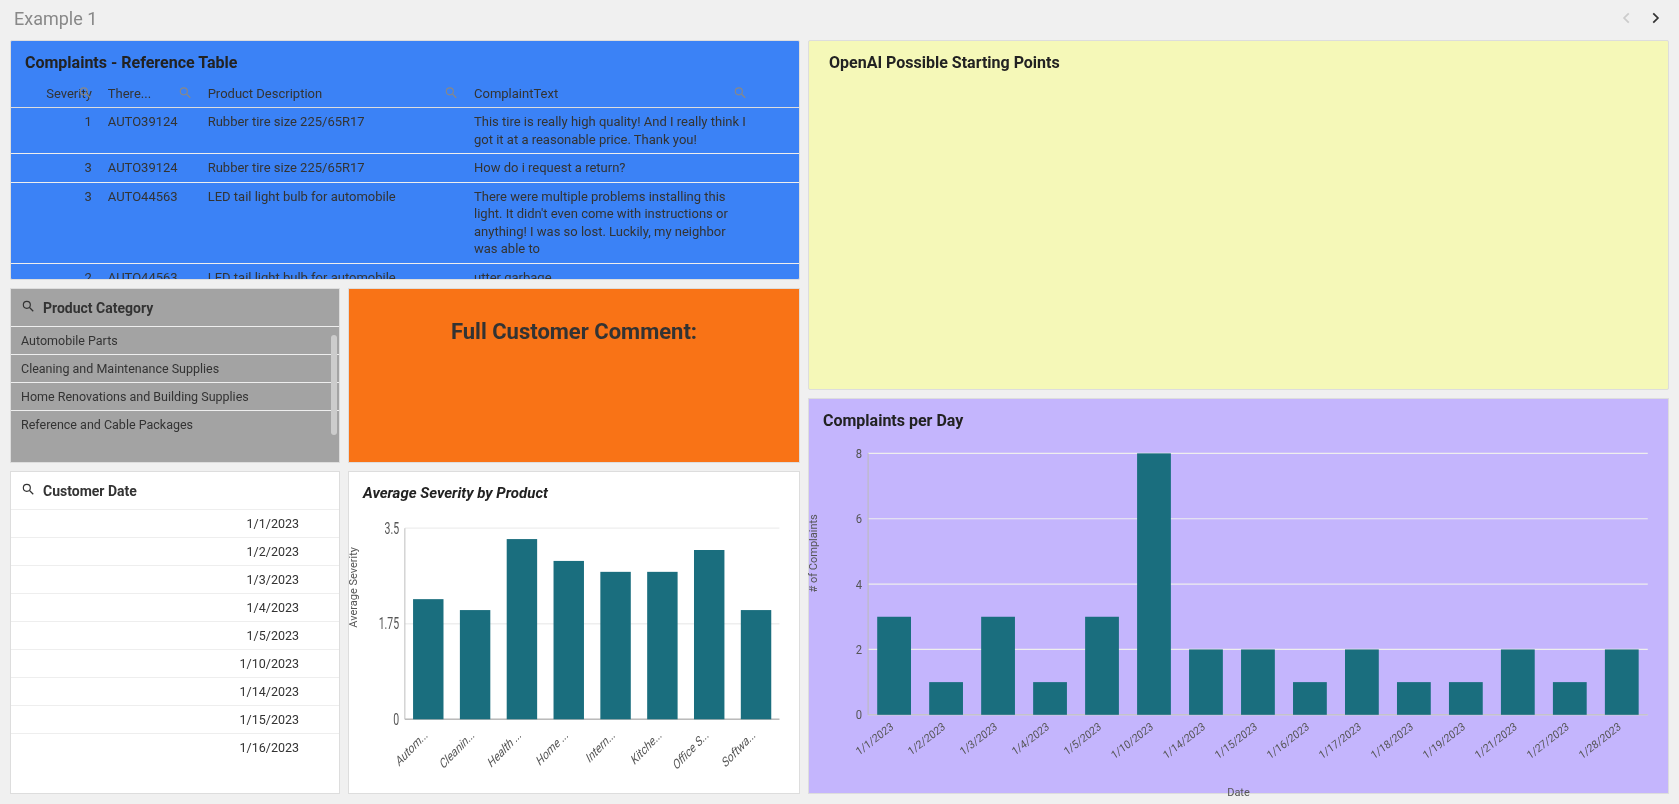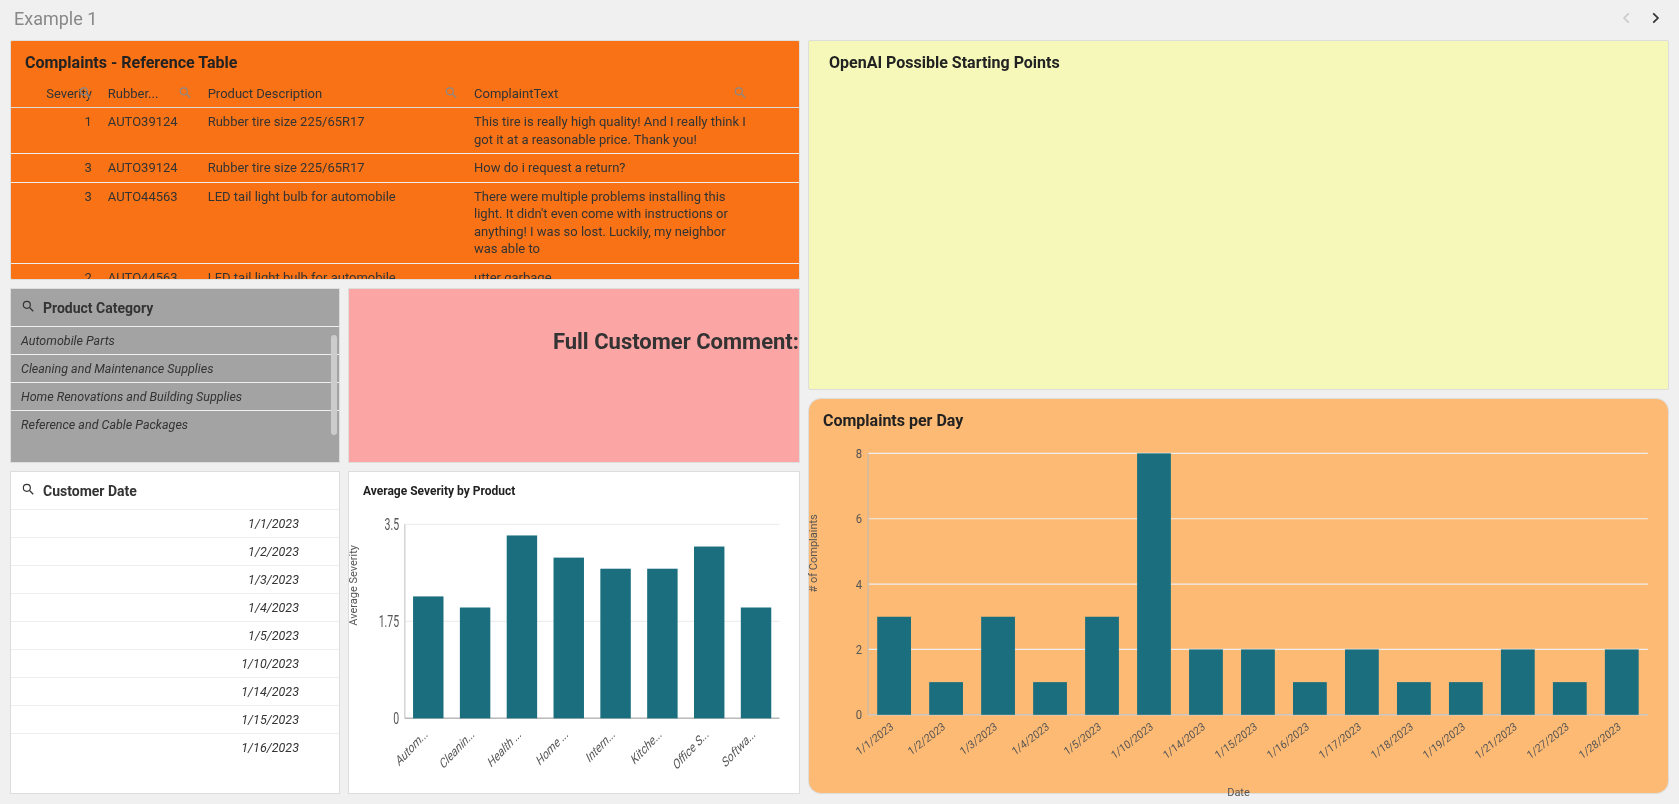--- a/index.html
+++ b/index.html
@@ -34,21 +34,21 @@
   .nav-arrow.disabled { color: #ccc; }
   .content {
     flex: 1;
     display: grid;
     grid-template-columns: 790px 1fr;
     grid-template-rows: 240px 1fr;
     gap: 8px;
     padding: 4px 10px 10px 10px;
   }
   .panel {
-    background: #f97316;
+    background: #3b82f6;
     border: 1px solid #ddd;
     border-radius: 2px;
     overflow: hidden;
     display: flex;
     flex-direction: column;
   }
   .panel-title {
     font-size: 16px;
     font-weight: 700;
     padding: 12px 14px 8px 14px;
@@ -80,48 +80,47 @@
   .ref-table .desc { width: 240px; }
   .ref-table .txt { width: 260px; }
 
   
   .right-col {
     grid-column: 2; grid-row: 1 / span 2;
     display: flex; flex-direction: column; gap: 8px;
   }
   .openai-box { flex: 0 0 350px; background: #f5f8b8; border:1px solid #ddd; border-radius:2px; }
   .openai-box .panel-title { padding: 12px 20px; }
-  .cpd-panel { flex: 1; background:#fdba74; border:1px solid #ddd; border-radius:13px; display:flex; flex-direction:column; }
+  .cpd-panel { flex: 1; background:#c4b5fd; border:1px solid #ddd; border-radius:0; display:flex; flex-direction:column; }
 
   
   .left-bottom {
     grid-column: 1; grid-row: 2;
     display: grid;
     grid-template-columns: 330px 1fr;
     grid-template-rows: 175px 1fr;
     gap: 8px;
   }
   .cat-panel { grid-column:1; grid-row:1; background:#a3a3a3; border:1px solid #ddd; overflow:hidden; position:relative;}
   .date-panel { grid-column:1; grid-row:2; background:#fff; border:1px solid #ddd; overflow:hidden;}
-  .comment-panel { grid-column:2; grid-row:1; background:#fca5a5; border:1px solid #ddd; display:flex; align-items:flex-start; justify-content:flex-end; padding-top:40px;}
+  .comment-panel { grid-column:2; grid-row:1; background:#f97316; border:1px solid #ddd; display:flex; align-items:flex-start; justify-content:center; padding-top:30px;}
   .comment-panel h2 { font-size:22px; font-weight:700; color:#333; }
   .avg-panel { grid-column:2; grid-row:2; background:#fff; border:1px solid #ddd; display:flex; flex-direction:column;}
 
   .list-header {
     display:flex; align-items:center; gap:8px;
     padding: 10px 10px;
     font-weight:700; color:#333; font-size:14px;
   }
   .list-items { overflow-y:auto; }
   .list-item {
     padding: 6px 10px;
     border-top: 1px solid #eee;
     font-size: 12.5px;
     color: #333;
-    font-style: italic;
   }
   .date-list .list-item { text-align: right; padding-right: 40px; }
 
   .cat-scroll-thumb {
     position:absolute; right:2px; top:46px; width:6px; height:100px;
     background:#ccc; border-radius:3px;
   }
 
   
   .chart-body { flex:1; position:relative; padding: 4px 10px 10px 10px; }
@@ -171,21 +170,21 @@
             <th class="sev">
               <span>Severity</span>
               <span class="sicon">
                 <svg class="icon" viewBox="0 0 24 24" fill="none" stroke="currentColor" stroke-width="2">
                     <circle cx="10" cy="10" r="6"></circle>
                     <line x1="15" y1="15" x2="21" y2="21"></line>
                   </svg>
               </span>
             </th>
             <th class="pid">
-              <span>Rubber...</span>
+              <span>There...</span>
               <span class="sicon">
                 <svg class="icon" viewBox="0 0 24 24" fill="none" stroke="currentColor" stroke-width="2">
                     <circle cx="10" cy="10" r="6"></circle>
                     <line x1="15" y1="15" x2="21" y2="21"></line>
                   </svg>
               </span>
             </th>
             <th class="desc">
               <span>Product Description</span>
               <span class="sicon">
@@ -338,21 +337,21 @@
             <div class="list-item">1/4/2023</div>
             <div class="list-item">1/5/2023</div>
             <div class="list-item">1/10/2023</div>
             <div class="list-item">1/14/2023</div>
             <div class="list-item">1/15/2023</div>
             <div class="list-item">1/16/2023</div>
           </div>
       </div>
 
       <div class="avg-panel">
-        <div class="panel-title" style="font-size:12px;">Average Severity by Product</div>
+        <div class="panel-title" style="font-size:15px;font-style:italic;">Average Severity by Product</div>
         <div class="chart-body">
           <div class="ylabel">Average Severity</div>
           <svg id="avg-svg" class="chart-svg" viewBox="0 0 450 190" preserveAspectRatio="none">
               <line x1="48" x2="440" y1="145" y2="145" class="grid-line"></line>
               <text x="42" y="149" text-anchor="end" class="axis-text">0</text>
               <line x1="48" x2="440" y1="77.5" y2="77.5" class="grid-line"></line>
               <text x="42" y="81.5" text-anchor="end" class="axis-text">1.75</text>
               <line x1="48" x2="440" y1="10" y2="10" class="grid-line"></line>
               <text x="42" y="14" text-anchor="end" class="axis-text">3.5</text>
               <line x1="48" x2="48" y1="10" y2="145" class="axis-line"></line>

